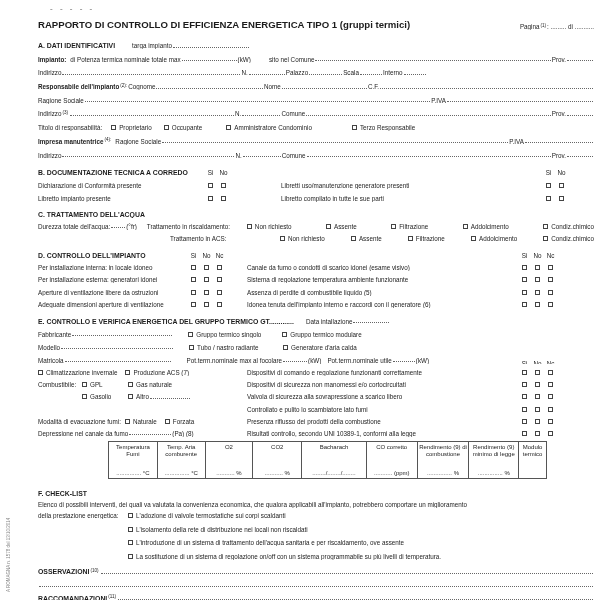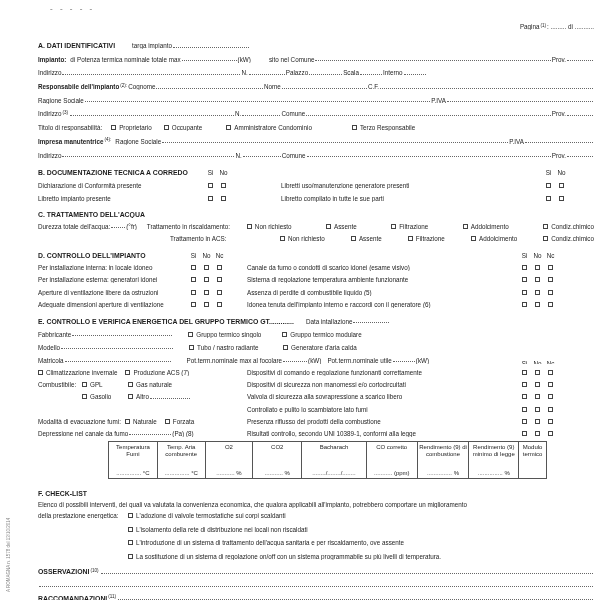--- a/index.html
+++ b/index.html
@@ -44,20 +44,21 @@
 </style>
 </head>
 <body>
 
 <div class="dashes">- - - - -</div>
 <div class="vtext">A ROMAGNA  n. 1578 del 13/10/2014</div>
 
 <div class="content">
 
   <div class="r" style="margin-top:17px;height:13px">
+    <span class="title">RAPPORTO DI CONTROLLO DI EFFICIENZA ENERGETICA  TIPO 1 (gruppi termici)</span>
     <span class="pgrp">
       <span>Pagina</span>
       <span class="sup">(1)</span>
       <span>: ......... di ...........</span>
     </span>
   </div>
 
   <div class="r mt6 h13">
     <span class="h">A. DATI IDENTIFICATIVI</span>
     <span style="margin-left:17px">targa impianto</span>

